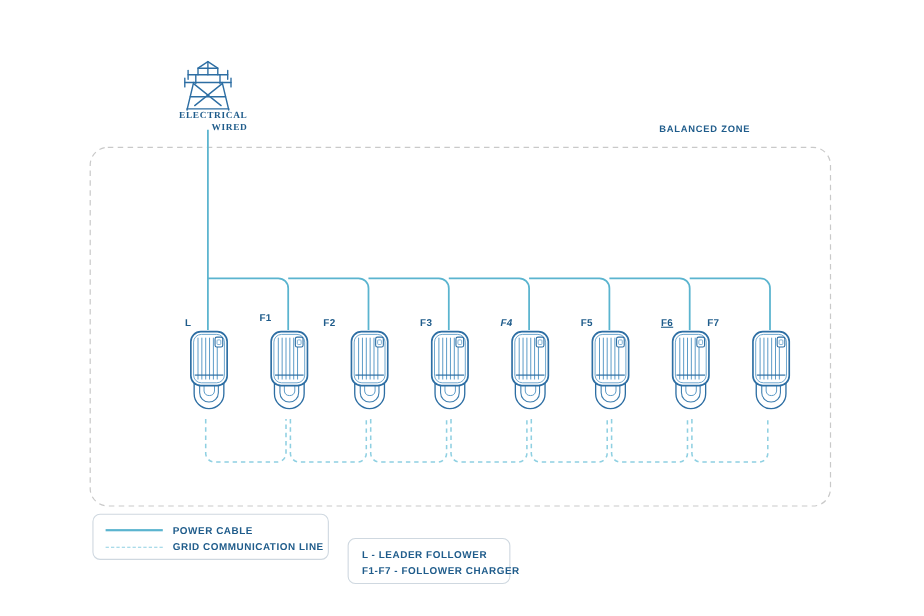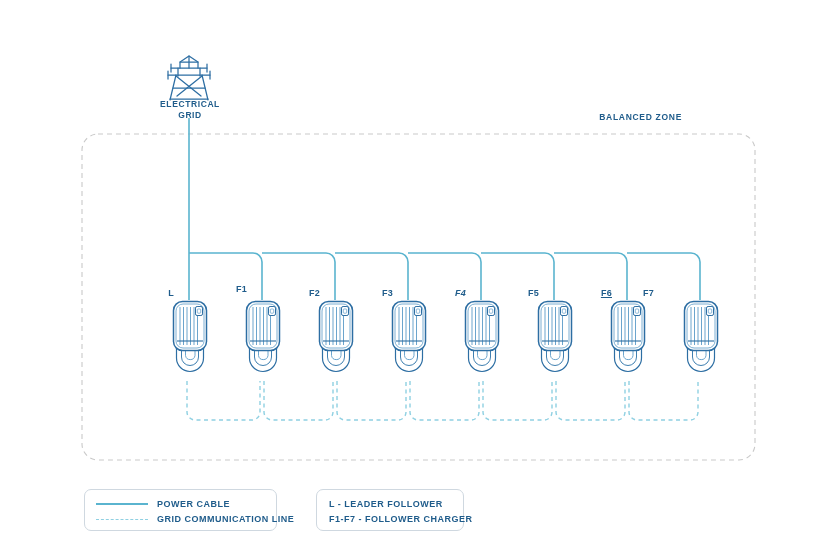--- a/index.html
+++ b/index.html
@@ -18,24 +18,25 @@
     position:absolute;
     font-family:"Liberation Sans", sans-serif;
     font-weight:bold;
     color:#1f5c8b;
     letter-spacing:0.5px;
     white-space:pre;
     line-height:1.25;
   }
   #grid-label{
     left:155px;top:99px;width:70px;
-    text-align:center;
+    text-align:right;
     font-size:8.5px;
     letter-spacing:0.6px;
     color:#1f5c8b;
+    font-family:Liberation Serif, serif;
   }
   #zone-label{
     left:572px;top:112px;width:110px;
     text-align:right;
     font-size:8.5px;
     letter-spacing:0.7px;
     color:#1f5c8b;
   }
   .charger-label{
     font-size:9px;
@@ -45,21 +46,21 @@
     text-align:right;
     width:26px;
   }
   .legend-box{
     position:absolute;
     border:1px solid #cfd8e0;
     border-radius:7px;
     background:#ffffff;
     box-sizing:border-box;
   }
-  #legend-lines{left:84px;top:489px;width:193px;height:42px;}
+  #legend-lines{left:84px;top:467px;width:215px;height:42px;}
   #legend-roles{left:316px;top:489px;width:148px;height:42px;}
   .legend-row{
     position:absolute;
     display:flex;
     align-items:center;
     height:14px;
   }
   .legend-text{
     font-size:9px;
     font-weight:bold;
@@ -164,27 +165,27 @@
       <use href="#charger-glyph" x="245" y="300"></use>
       <use href="#charger-glyph" x="318" y="300"></use>
       <use href="#charger-glyph" x="391" y="300"></use>
       <use href="#charger-glyph" x="464" y="300"></use>
       <use href="#charger-glyph" x="537" y="300"></use>
       <use href="#charger-glyph" x="610" y="300"></use>
       <use href="#charger-glyph" x="683" y="300"></use>
     </g>
   </svg>
 
-  <div class="lbl" id="grid-label"><span>ELECTRICAL</span><br><span>GRID</span></div>
+  <div class="lbl" id="grid-label"><span>ELECTRICAL</span><br><span>WIRED</span></div>
 
   <div class="lbl" id="zone-label">BALANCED ZONE</div>
 
   <div class="lbl charger-label" style="left:148px;top:288px;">L</div>
   <div class="lbl charger-label" style="left:221px;top:284px;">F1</div>
-  <div class="lbl charger-label" style="left:294px;top:288px;">F2</div>
+  <div class="lbl charger-label" style="left:279px;top:288px;">F2</div>
   <div class="lbl charger-label" style="left:367px;top:288px;">F3</div>
   <div class="lbl charger-label" style="left:440px;top:288px;font-style:italic;">F4</div>
   <div class="lbl charger-label" style="left:513px;top:288px;">F5</div>
   <div class="lbl charger-label" style="left:586px;top:288px;text-decoration:underline;">F6</div>
   <div class="lbl charger-label" style="left:628px;top:288px;text-align:right;">F7</div>
 
   <div class="legend-box" id="legend-lines">
     <div class="legend-row" id="lg-row1">
       <span class="swatch swatch-solid"></span>
       <span class="legend-text">POWER CABLE</span>

